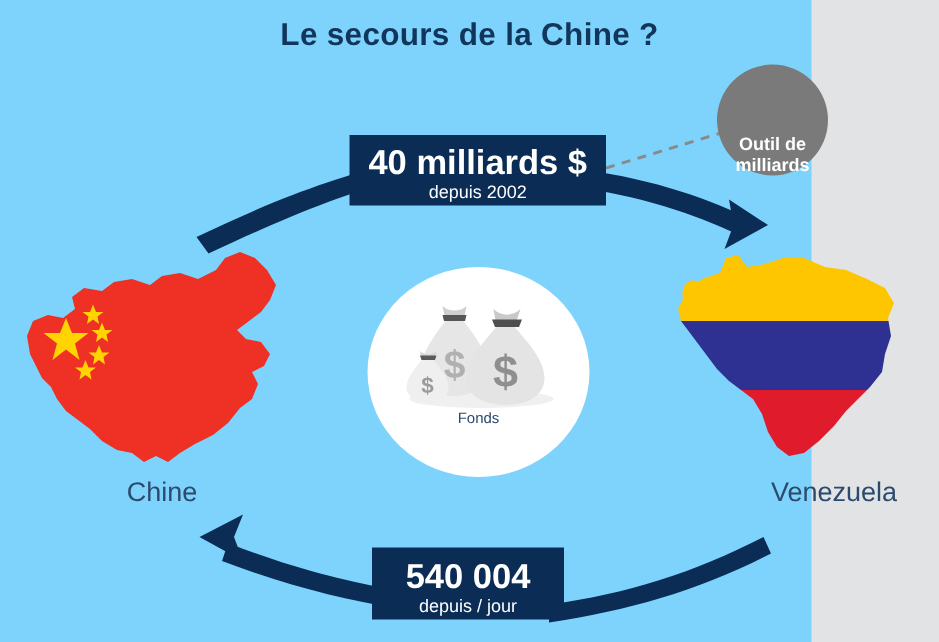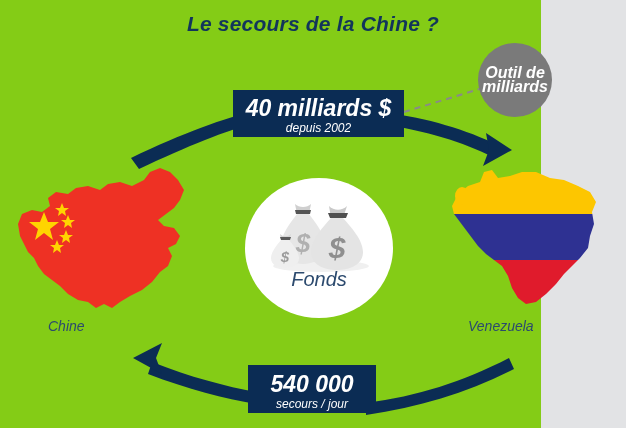--- a/index.html
+++ b/index.html
@@ -12,22 +12,21 @@
     background: #e2e3e5;
     font-family: "Liberation Sans", sans-serif;
     overflow: hidden;
     position: relative;
   }
   #infographic {
     position: absolute;
     left: 0; top: 0;
     width: 541px;
     height: 428px;
-    background: #84cc16;
-    font-style: italic;
+    background: #7dd3fc;
   }
 
   
   .title {
     position: absolute;
     left: 0;
     top: 12px;
     width: 626px;
     text-align: center;
     font-size: 21px;
@@ -82,25 +81,25 @@
   
   #corruption-bubble {
     position: absolute;
     left: 478px;
     top: 43px;
     width: 74px;
     height: 74px;
     border-radius: 50%;
     background: #7a7a7a;
     color: #ffffff;
-    font-size: 16px;
+    font-size: 12px;
     font-weight: bold;
     line-height: 14px;
     display: flex;
-    align-items: center;
+    align-items: flex-end;
     justify-content: center;
     text-align: center;
     z-index: 7;
   }
 
   
   #fund-circle {
     position: absolute;
     left: 245px;
     top: 178px;
@@ -117,21 +116,21 @@
     width: 112px;
     height: 78px;
     z-index: 5;
   }
   #fund-label {
     position: absolute;
     left: 245px;
     top: 270px;
     width: 148px;
     text-align: center;
-    font-size: 20px;
+    font-size: 10px;
     color: #2c4a6e;
     line-height: 19px;
     z-index: 5;
   }
 
   
   #china-map {
     position: absolute;
     left: 8px;
     top: 162px;
@@ -144,32 +143,32 @@
     left: 440px;
     top: 166px;
     width: 160px;
     height: 142px;
     z-index: 3;
   }
 
   
   .country-label {
     position: absolute;
-    font-size: 14px;
+    font-size: 18px;
     color: #2c4a6e;
-    text-align: left;
+    text-align: center;
     z-index: 5;
   }
   #label-chine {
     left: 48px;
     top: 318px;
     width: 120px;
   }
   #label-venezuela {
-    left: 468px;
+    left: 491px;
     top: 318px;
     width: 130px;
   }
 </style>
 </head>
 <body>
 
 <div id="infographic">
 
   <div class="title">Le secours de la Chine ?</div>
@@ -247,22 +246,22 @@
   <div id="fund-label">
     <div>Fonds</div>
   </div>
 
   <div id="banner-top" class="banner">
     <div class="big">40 milliards $</div>
     <div class="small">depuis 2002</div>
   </div>
 
   <div id="banner-bottom" class="banner">
-    <div class="big">540 000</div>
-    <div class="small">secours / jour</div>
+    <div class="big">540 004</div>
+    <div class="small">depuis / jour</div>
   </div>
 
   <div id="corruption-bubble">
     <div>
       <div>Outil de</div>
       <div>milliards</div>
     </div>
   </div>
 
   <div id="label-chine" class="country-label">Chine</div>

